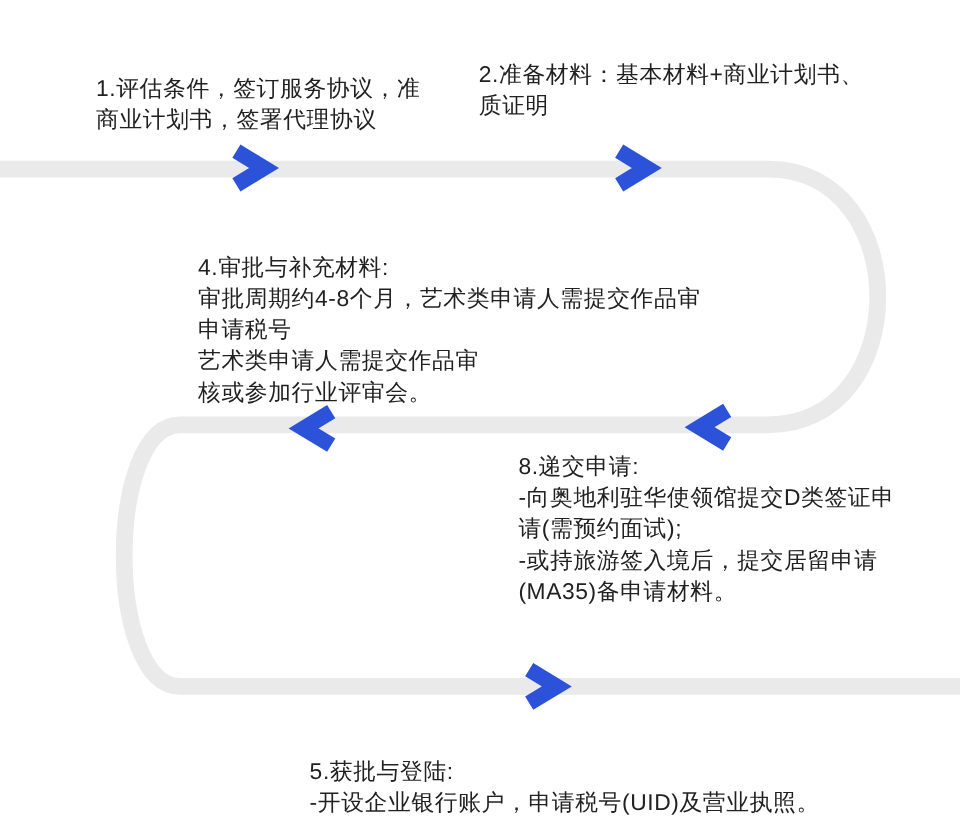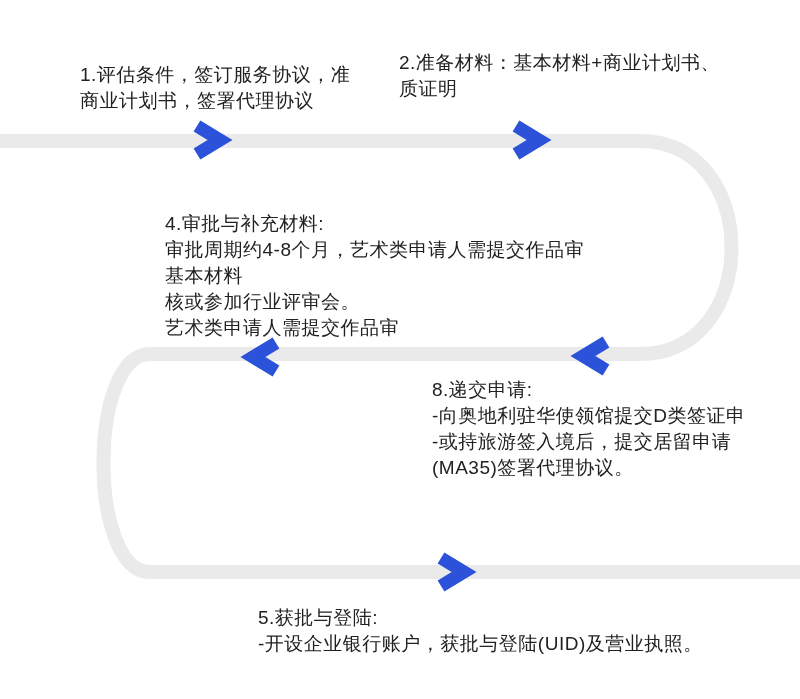--- a/index.html
+++ b/index.html
@@ -32,21 +32,21 @@
     font-size: 19px;
     line-height: 26px;
     white-space: nowrap;
     letter-spacing: 0.5px;
   }
   .step .line { display: block; }
   #step1 { left: 80px;  top: 62px;  }
   #step2 { left: 399px; top: 50px;  }
   #step4 { left: 125px; top: 211px; margin-left: 40px; }
   #step3 { left: 432px; top: 377px; }
-  #step5 { left: 258px; top: 605px; }
+  #step5 { left: 258px; top: 631px; }
 </style>
 </head>
 <body>
 
 <div class="canvas">
 
   <svg id="flow-svg" class="flow" width="800" height="699" viewBox="0 0 800 699">
     <path id="flow-path" d="M -12 141 L 640 141 C 762 141 762 354 640 354 L 150 354 C 88 354 88 572 150 572 L 812 572" fill="none" stroke="#EAEAEB" stroke-width="14"></path>
 
   <polyline points="197,126 220,140 197,154" fill="none" stroke="#2B52D8" stroke-width="13" stroke-linejoin="miter" stroke-linecap="butt"></polyline>
@@ -62,30 +62,31 @@
   </div>
 
   <div class="step" id="step2">
     <span class="line">2.准备材料：基本材料+商业计划书、</span>
     <span class="line">质证明</span>
   </div>
 
   <div class="step" id="step4">
     <span class="line">4.审批与补充材料:</span>
     <span class="line">审批周期约4-8个月，艺术类申请人需提交作品审</span>
-    <span class="line">基本材料</span>
+    <span class="line">申请税号</span>
+    <span class="line">艺术类申请人需提交作品审</span>
     <span class="line">核或参加行业评审会。</span>
-    <span class="line">艺术类申请人需提交作品审</span>
   </div>
 
   <div class="step" id="step3">
     <span class="line">8.递交申请:</span>
     <span class="line">-向奥地利驻华使领馆提交D类签证申</span>
+    <span class="line">请(需预约面试);</span>
     <span class="line">-或持旅游签入境后，提交居留申请</span>
-    <span class="line">(MA35)签署代理协议。</span>
+    <span class="line">(MA35)备申请材料。</span>
   </div>
 
   <div class="step" id="step5">
     <span class="line">5.获批与登陆:</span>
-    <span class="line">-开设企业银行账户，获批与登陆(UID)及营业执照。</span>
+    <span class="line">-开设企业银行账户，申请税号(UID)及营业执照。</span>
   </div>
 
 </div>
 
 </body></html>

